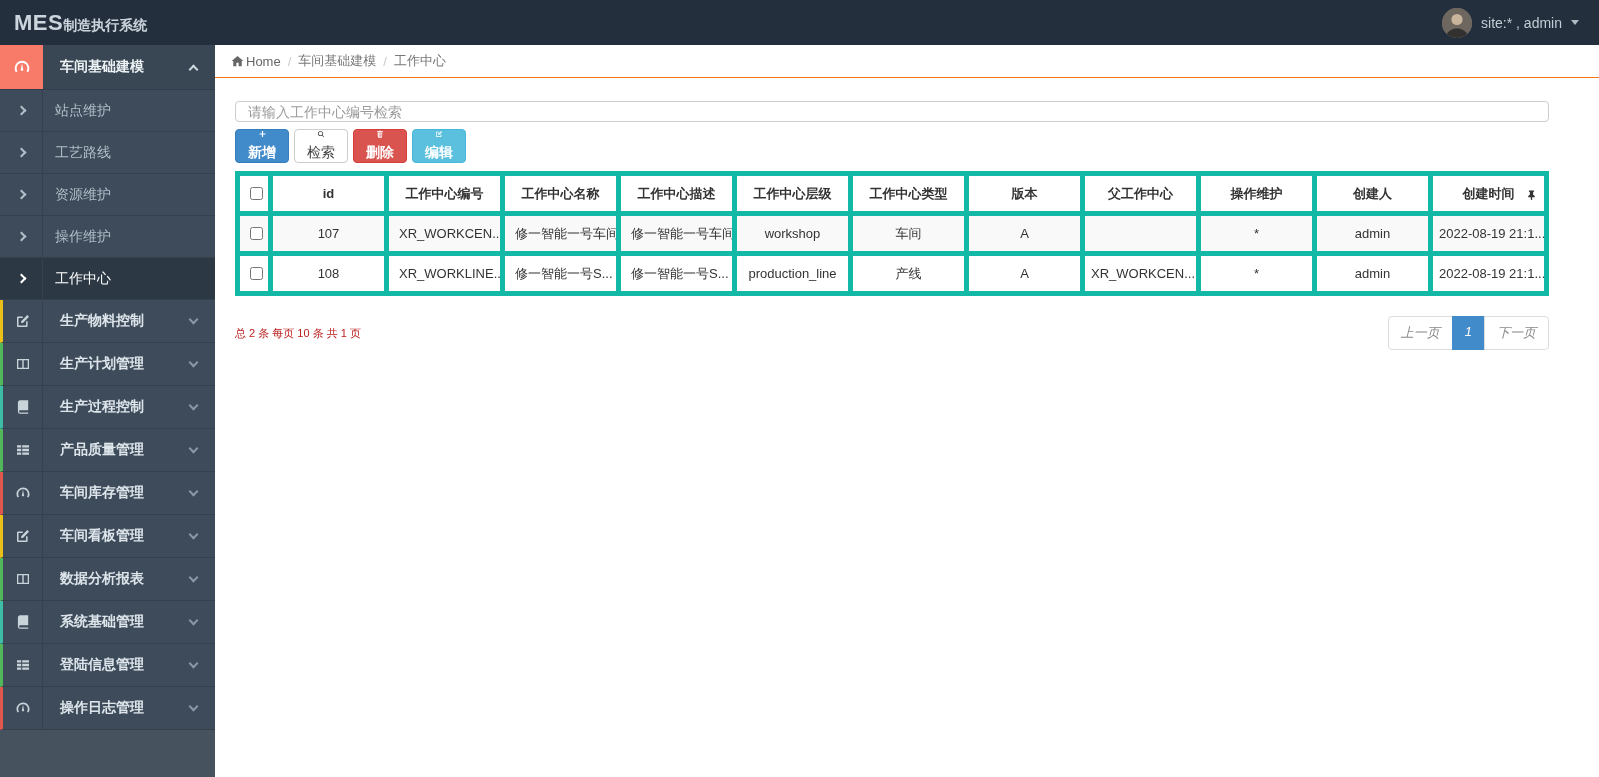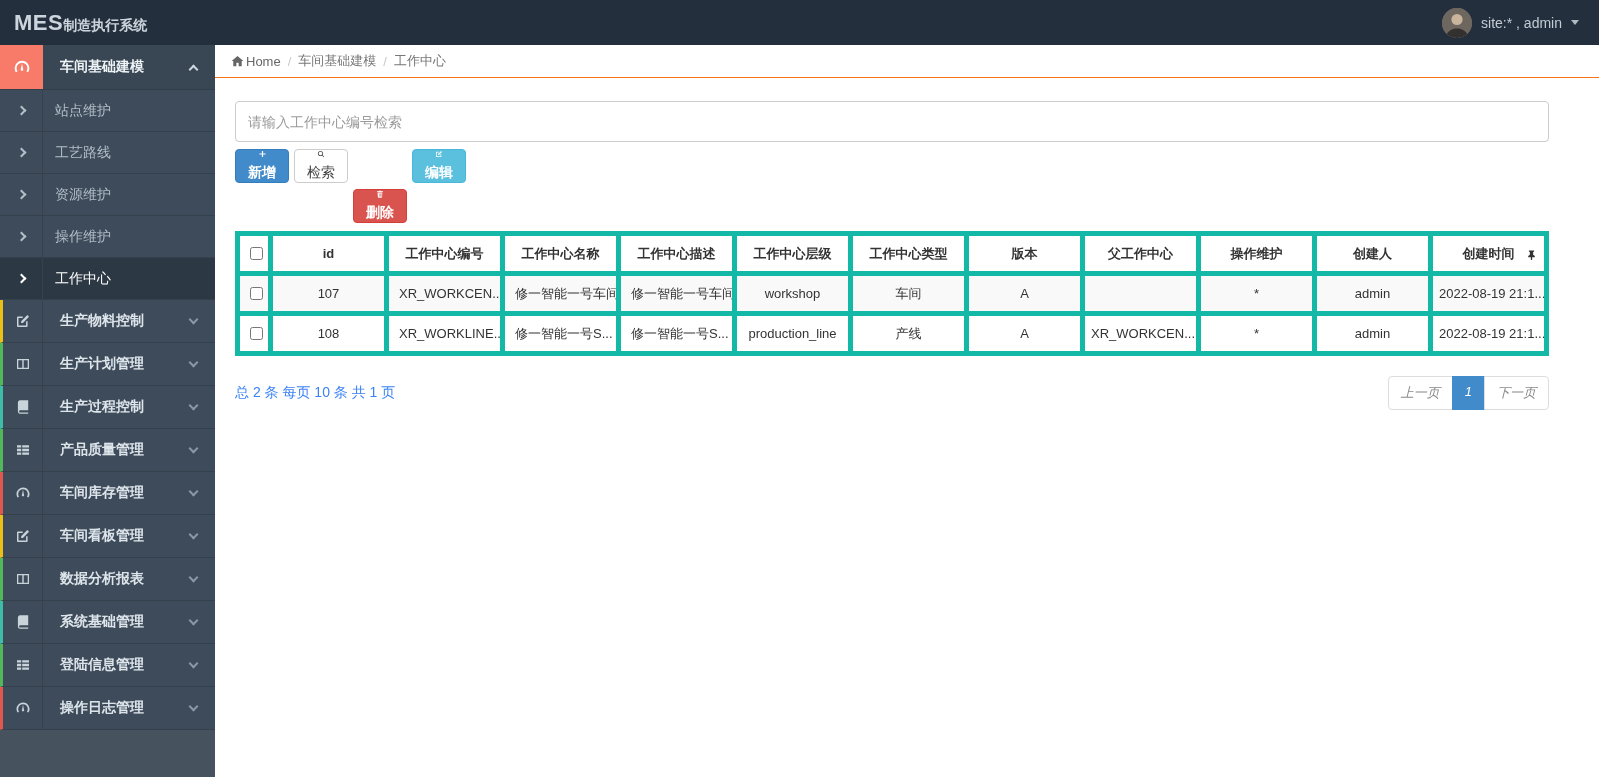--- a/index.html
+++ b/index.html
@@ -70,53 +70,53 @@
     padding:0 16px; border-bottom:1px solid #f97316; font-size:13px; color:#777;
     background:#fff;
   }
   .breadcrumb-bar .home-link { display:flex; align-items:center; gap:2px; color:#666; cursor:pointer; }
   .breadcrumb-bar .sep { color:#c9c9c9; }
   .crumb { color:#777; }
 
   .content { padding:23px 50px 0 20px; }
 
   .search-input {
-    width:100%; height:41px; padding:6px 12px; font-size:14px; color:#ef4444;
+    width:100%; height:21px; padding:6px 12px; font-size:14px; color:#ef4444;
     border:1px solid #ccc; border-radius:4px; outline:none;
     font-family:"Liberation Sans", sans-serif;
   }
   .search-input::placeholder { color:#9a9a9a; }
 
   .btn-row { margin-top:7px; display:flex; gap:5px; }
   .btn {
     height:34px; padding:0 12px; display:inline-flex; align-items:center; gap:6px;
     border-radius:4px; font-size:14px; cursor:pointer; border:1px solid transparent;
     color:#fff; font-family:"Liberation Sans", sans-serif; font-weight:bold;flex-direction:column;
   }
   .btn-primary { background:#428bca; border-color:#357ebd; }
   .btn-default { background:#fff; border-color:#ccc; color:#444; font-weight:normal; }
   .btn-default svg { color:#555; }
-  .btn-danger { background:#d9534f; border-color:#d43f3a;margin-top:40px; }
+  .btn-danger { background:#d9534f; border-color:#d43f3a; }
   .btn-info { background:#5bc0de; border-color:#46b8da; }
 
   table.grid {
     margin-top:8px; width:100%; border-collapse:collapse; table-layout:fixed;
     font-size:13px; color:#333;
   }
   .grid th, .grid td {
     border:5px solid #14b8a6; padding:8px 6px; text-align:center;
     white-space:nowrap; overflow:hidden;
   }
   .grid th { font-weight:bold; position:relative; background:#fff; }
   .grid tbody tr:nth-child(odd) { background:#f9f9f9; }
   .grid td.al, .grid th.al { text-align:left; padding-left:10px; }
   .pin-wrap { position:absolute; right:7px; top:50%; transform:translateY(-50%); color:#333; cursor:pointer; }
 
   .pager-row { margin-top:20px; display:flex; justify-content:space-between; align-items:center; }
-  .pager-info { color:#3b82f6; font-size:14px; cursor:pointer; }
+  .pager-info { color:#b91c1c; font-size:11px; cursor:pointer; }
   .pagination { display:flex; }
   .page-btn {
     min-width:20px; padding:7px 12px; border:1px solid #ddd; background:#fff;
     color:#8a8a8a; font-size:13px; cursor:pointer; margin-left:-1px; text-align:center;font-style:italic;
   }
   .page-btn.first { border-top-left-radius:4px; border-bottom-left-radius:4px; margin-left:0; }
   .page-btn.last { border-top-right-radius:4px; border-bottom-right-radius:4px; }
   .page-btn.active { background:#428bca; border-color:#428bca; color:#fff; }
 
   .defs { position:absolute; width:0; height:0; overflow:hidden; }

